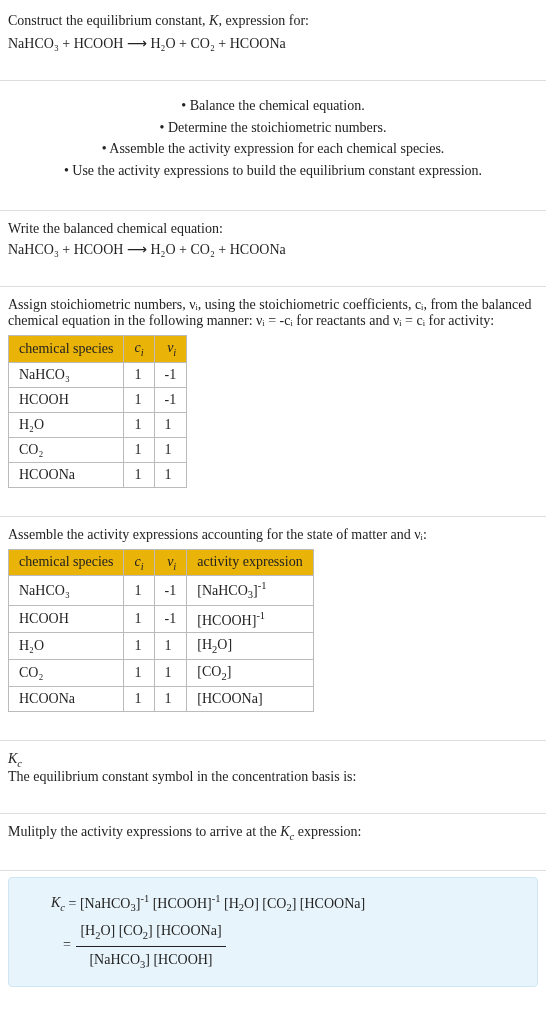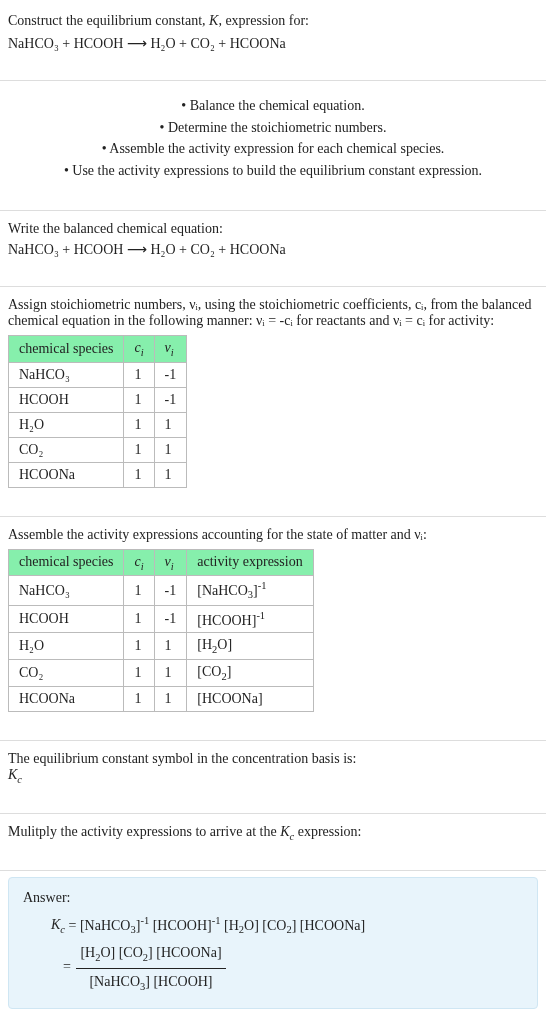--- a/index.html
+++ b/index.html
@@ -36,21 +36,21 @@
     border-collapse: collapse;
     margin-top: 6px;
   }
   table.stoich th, table.stoich td {
     border: 1px solid #bbb;
     padding: 4px 10px;
     text-align: left;
     font-weight: normal;
     font-size: 14px;
   }
-  table.stoich th { background: #86efac; }
+  table.stoich th { background: #eab308; text-align: right; }
   .answer-box {
     background: #e8f4fb;
     border: 1px solid #cfe6f3;
     border-radius: 4px;
     padding: 12px 14px;
     margin: 6px 8px 12px 8px;
     font-size: 14px;
   }
   .answer-box .label {
     margin-bottom: 6px;
@@ -170,30 +170,29 @@
       <td>HCOONa</td>
       <td>1</td>
       <td>1</td>
       <td>[HCOONa]</td>
     </tr>
   </tbody>
     </table>
 </div>
 
 <div class="section">
+  <div><span class="ital">K<sub>c</sub></span></div>
   <div>The equilibrium constant symbol in the concentration basis is:</div>
-  <div><span class="ital">K<sub>c</sub></span></div>
 </div>
 
 <div class="section">
   <span>Mulitply the activity expressions to arrive at the <span class="ital">K<sub>c</sub></span> expression:</span>
 </div>
 
 <div class="answer-box">
-  <div class="label">Answer:</div>
   <div class="kc-line">
     <span class="ital">K<sub>c</sub></span> = [NaHCO<sub>3</sub>]<sup>-1</sup> [HCOOH]<sup>-1</sup> [H<sub>2</sub>O] [CO<sub>2</sub>] [HCOONa]
   </div>
   <div class="kc-line" style="padding-left:40px;">
     = 
     <span class="frac">
       <span class="num">[H<sub>2</sub>O] [CO<sub>2</sub>] [HCOONa]</span>
       <span class="den">[NaHCO<sub>3</sub>] [HCOOH]</span>
     </span>
   </div>

